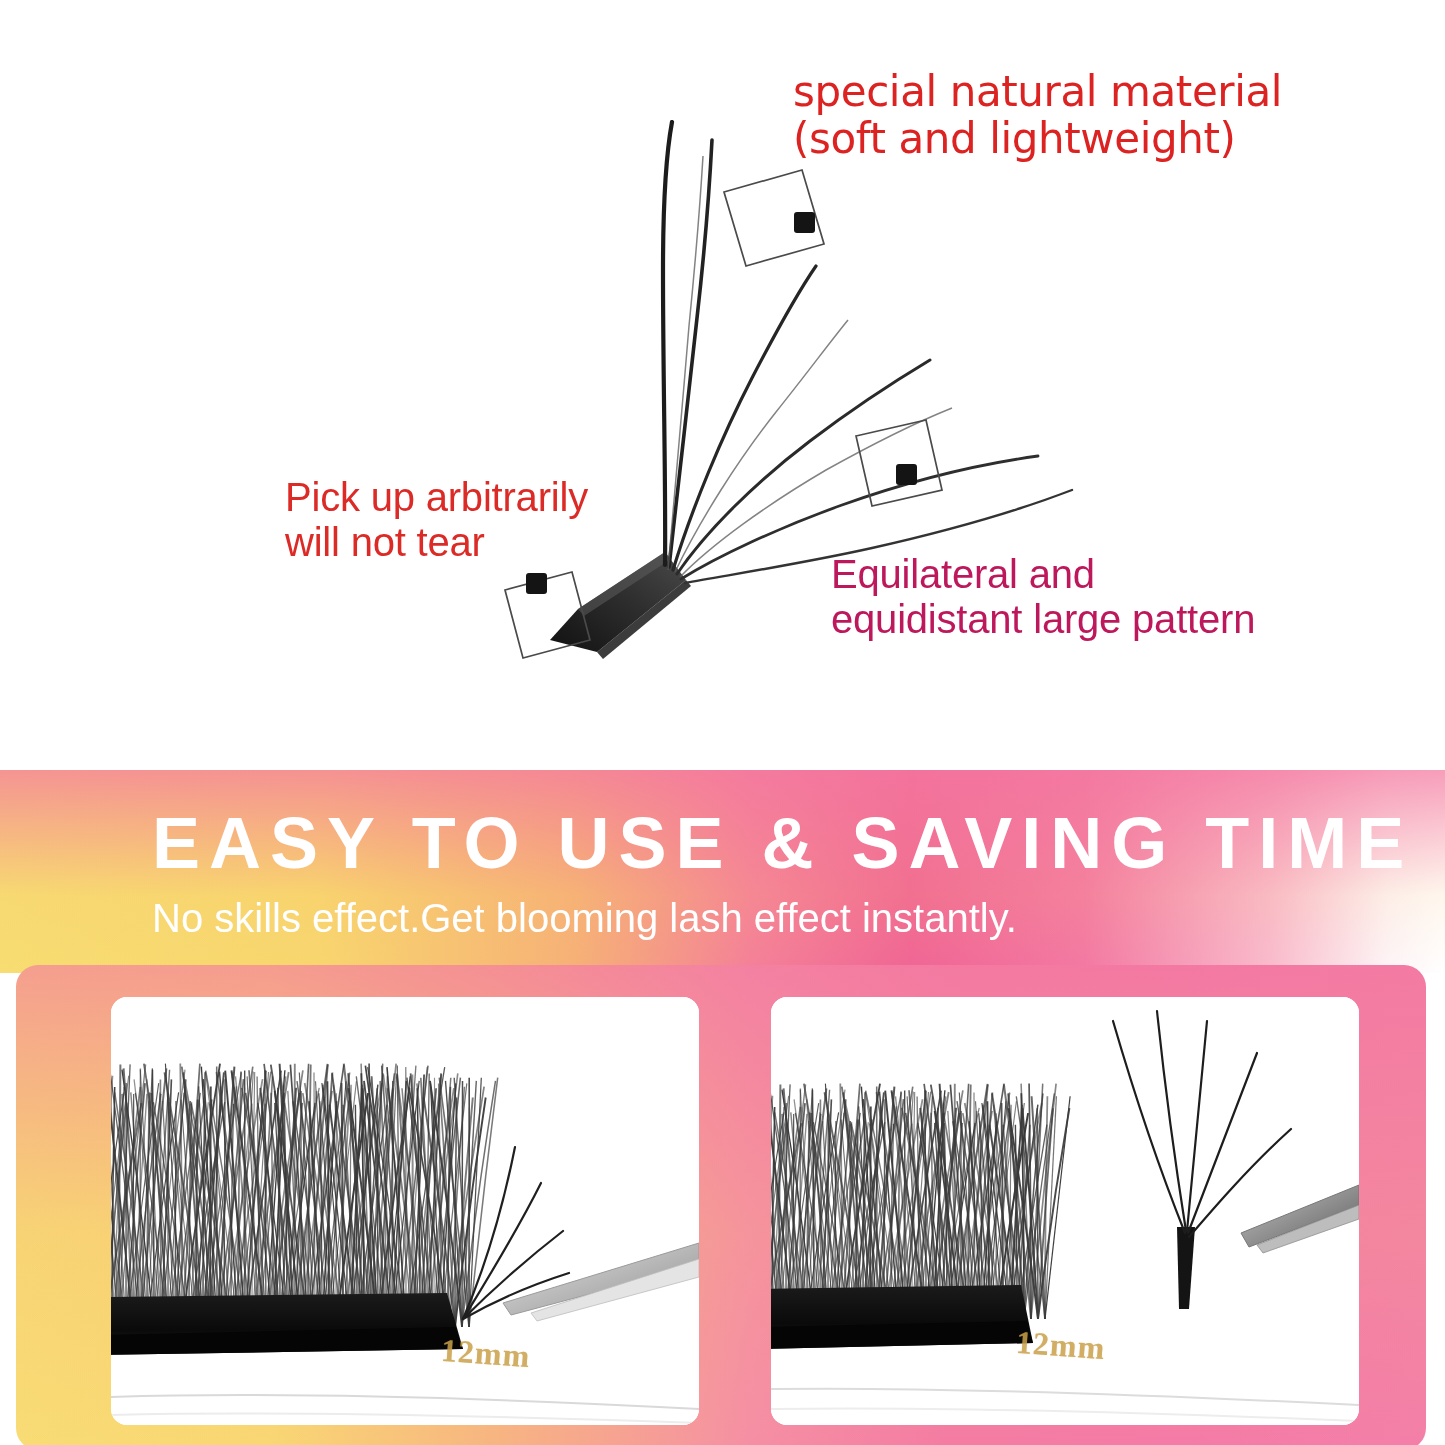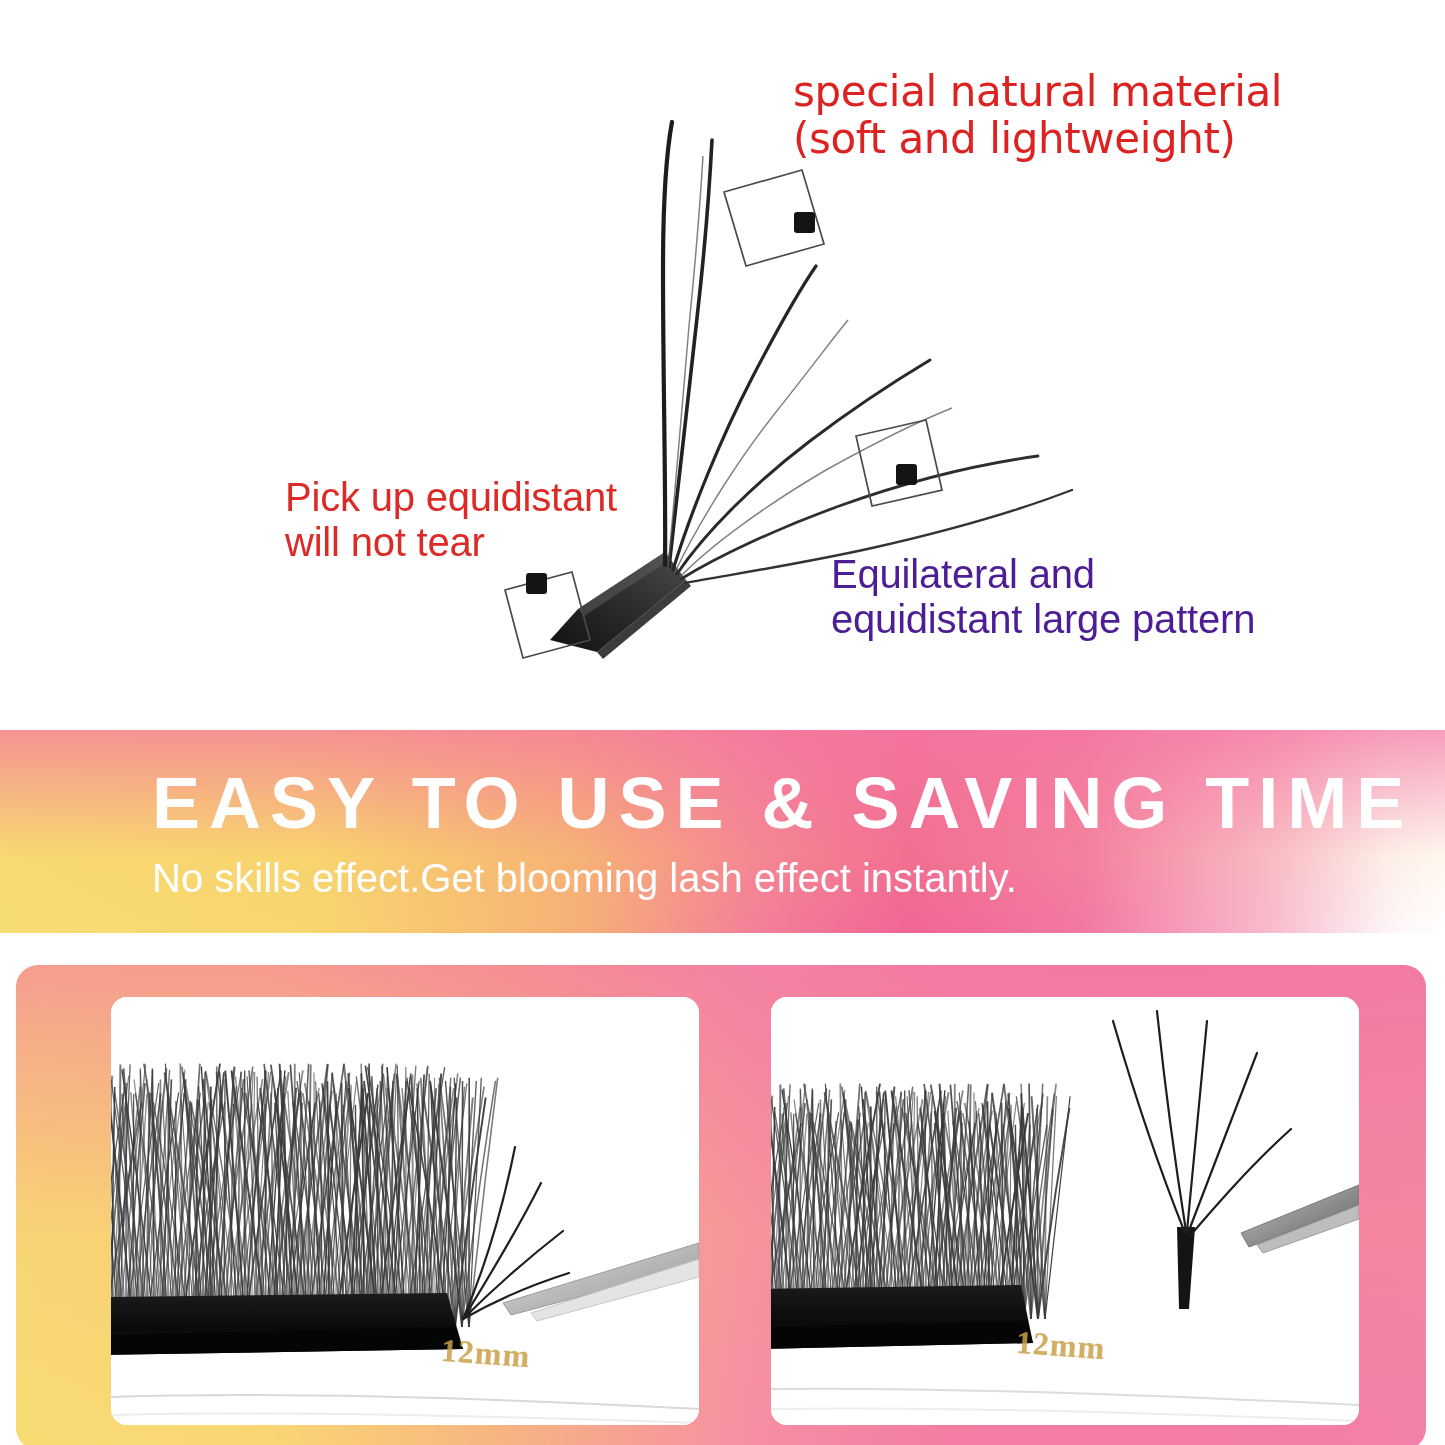--- a/index.html
+++ b/index.html
@@ -46,36 +46,36 @@
     font-family: "Liberation Sans", sans-serif;
     letter-spacing: -0.2px;
     color: #DC2B26;
   }
   #callout-pattern {
     left: 831px;
     top: 552px;
     font-size: 40px;
     font-family: "Liberation Sans", sans-serif;
     letter-spacing: -0.2px;
-    color: #4c1d95;
+    color: #be185d;
   }
 
   #fan-illustration {
     position: absolute;
     left: 460px;
     top: 120px;
     width: 660px;
     height: 570px;
   }
 
   
   #banner {
     position: absolute;
     left: 0;
-    top: 730px;
+    top: 770px;
     width: 1445px;
     height: 203px;
     background:
       linear-gradient(to bottom, rgba(244,120,160,0.72) 0%, rgba(250,190,110,0.12) 62%, rgba(250,214,104,0.0) 100%),
       linear-gradient(to right, #F7DD72 0%, #F8D66E 22%, #F6B077 40%, #F48098 52%, #F06595 63%, #F378A3 75%, #F9BBCE 88%, #FDF4F7 96%, #FFFFFF 100%);
   }
   #banner-title {
     position: absolute;
     left: 152px;
     top: 32px;
@@ -189,21 +189,21 @@
     </g>
     <g>
       <polygon points="45,470 112,452 130,520 63,538" fill="none" stroke="#4a4a4a" stroke-width="1.7"></polygon>
       <rect x="66" y="453" width="21" height="21" fill="#141414" rx="3"></rect>
     </g>
   </svg>
 
   <div class="callout" id="callout-material">special natural material
 (soft and lightweight)</div>
 
-  <div class="callout" id="callout-pickup">Pick up equidistant
+  <div class="callout" id="callout-pickup">Pick up arbitrarily
 will not tear</div>
 
   <div class="callout" id="callout-pattern">Equilateral and
 equidistant large pattern</div>
 </div>
 
 <div id="banner">
   <div id="banner-title">EASY TO USE &amp; SAVING TIME</div>
   <div id="banner-subtitle">No skills effect.Get blooming lash effect instantly.</div>
 </div>

